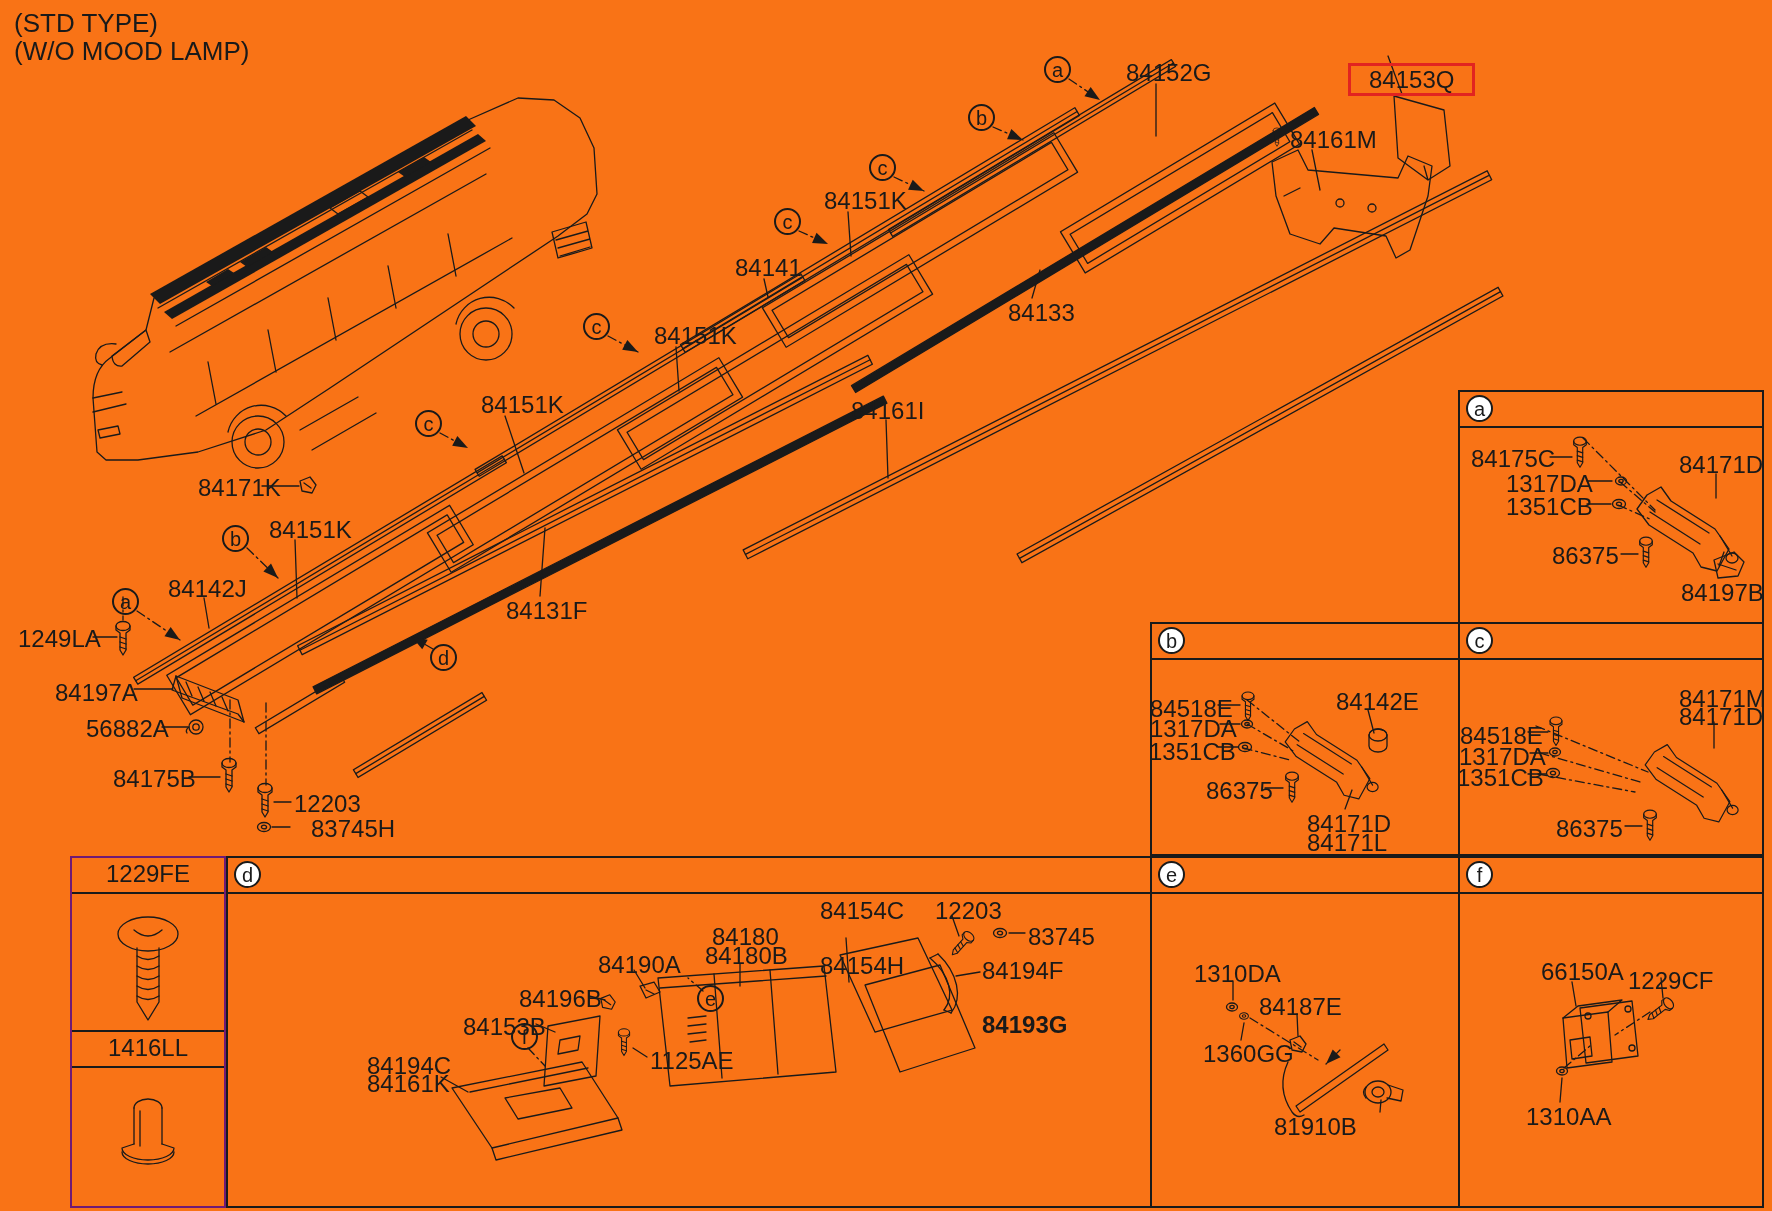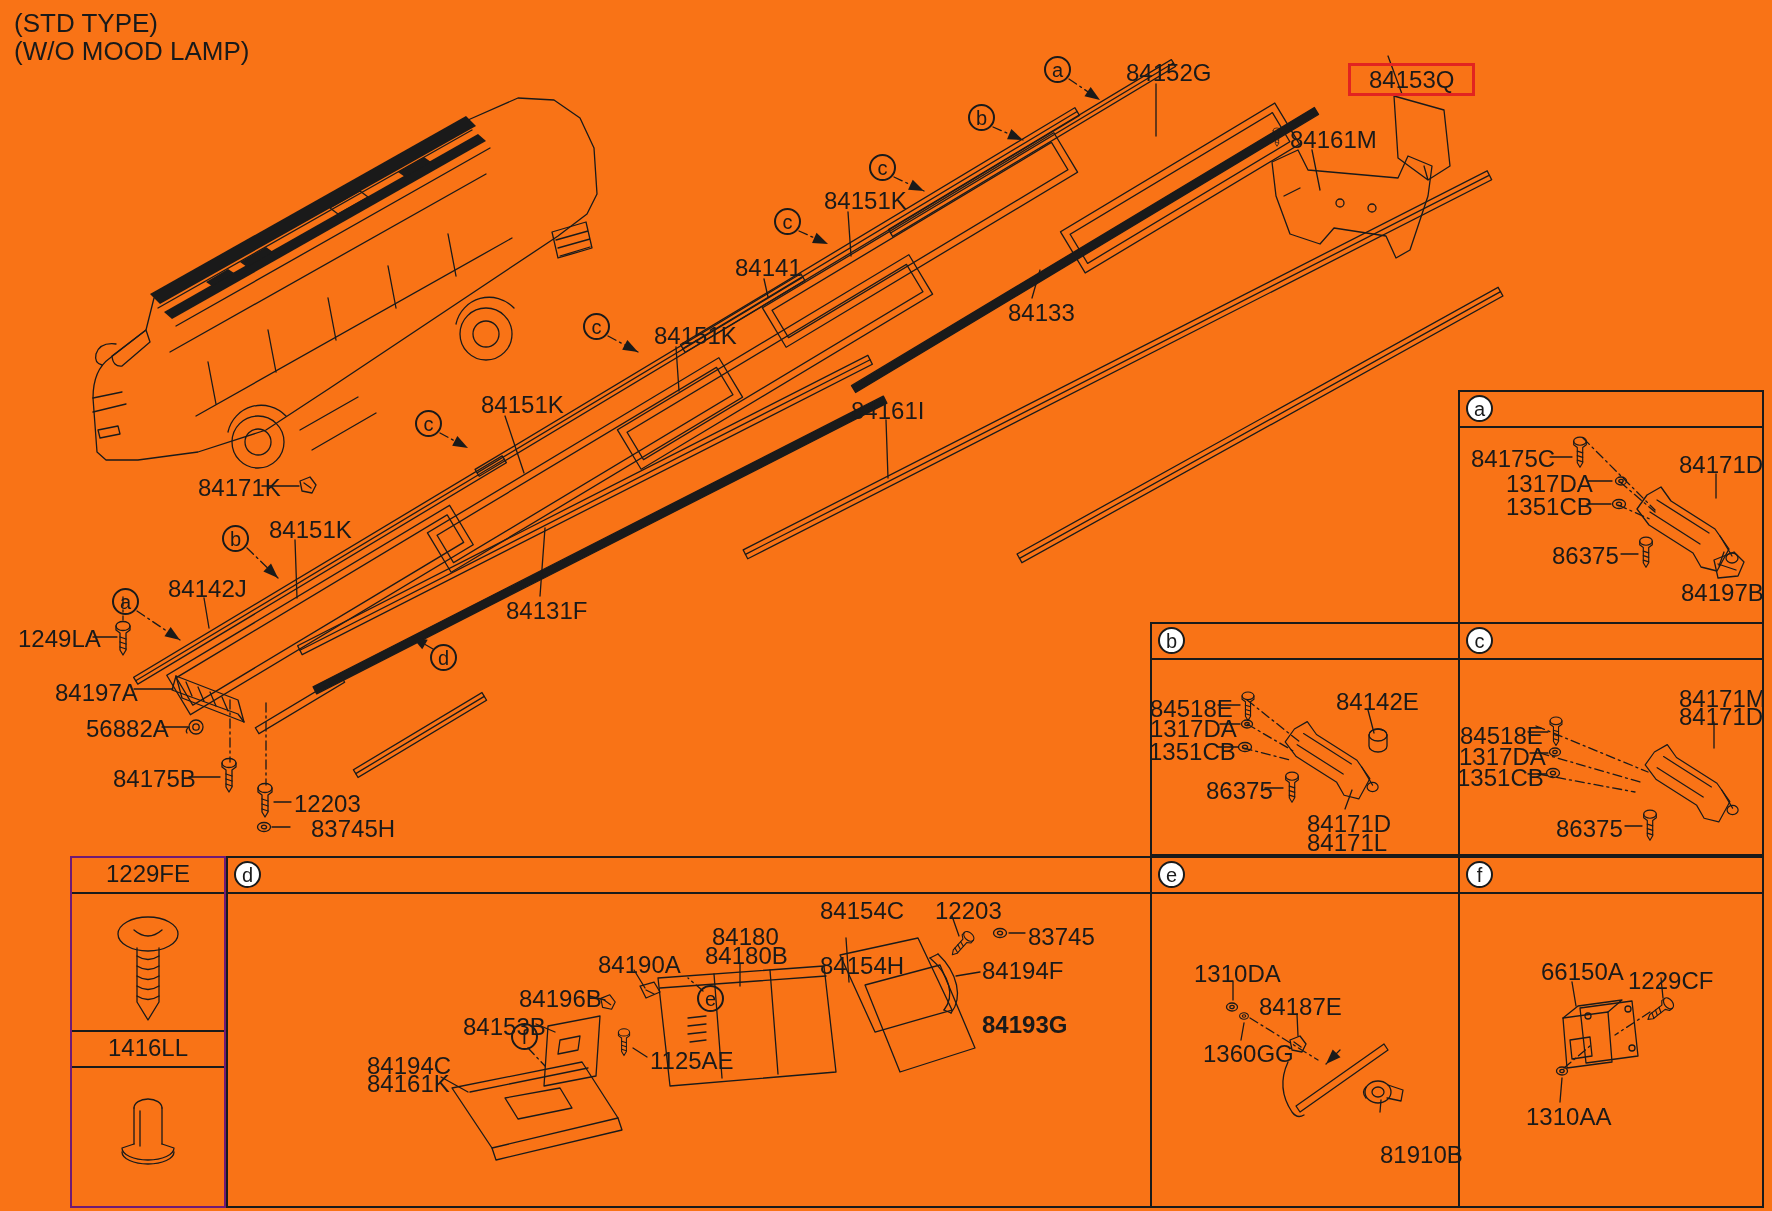--- a/index.html
+++ b/index.html
@@ -396,21 +396,21 @@
       <div class="callout" style="left: 982px; top: 1012px; font-weight: bold;">84193G</div>
       <div class="callout" style="left: 598px; top: 952px;">84190A</div>
       <div class="callout" style="left: 519px; top: 986px;">84196B</div>
       <div class="callout" style="left: 463px; top: 1014px;">84153B</div>
       <div class="callout" style="left: 367px; top: 1053px;">84194C</div>
       <div class="callout" style="left: 367px; top: 1071px;">84161K</div>
       <div class="callout" style="left: 650px; top: 1048px;">1125AE</div>
       <div class="callout" style="left: 1194px; top: 961px;">1310DA</div>
       <div class="callout" style="left: 1259px; top: 994px;">84187E</div>
       <div class="callout" style="left: 1203px; top: 1041px;">1360GG</div>
-      <div class="callout" style="left: 1380px; top: 1114px; margin-top: 28px;">81910B</div>
+      <div class="callout" style="left: 1274px; top: 1114px;">81910B</div>
       <div class="callout" style="left: 1541px; top: 959px;">66150A</div>
       <div class="callout" style="left: 1628px; top: 968px;">1229CF</div>
       <div class="callout" style="left: 1526px; top: 1104px;">1310AA</div>
       <div class="letter-circle" style="left: 1044px; top: 56px;">a</div>
       <div class="letter-circle" style="left: 968px; top: 104px;">b</div>
       <div class="letter-circle" style="left: 869px; top: 154px;">c</div>
       <div class="letter-circle" style="left: 774px; top: 208px;">c</div>
       <div class="letter-circle" style="left: 583px; top: 313px;">c</div>
       <div class="letter-circle" style="left: 415px; top: 410px;">c</div>
       <div class="letter-circle" style="left: 222px; top: 525px;">b</div>

